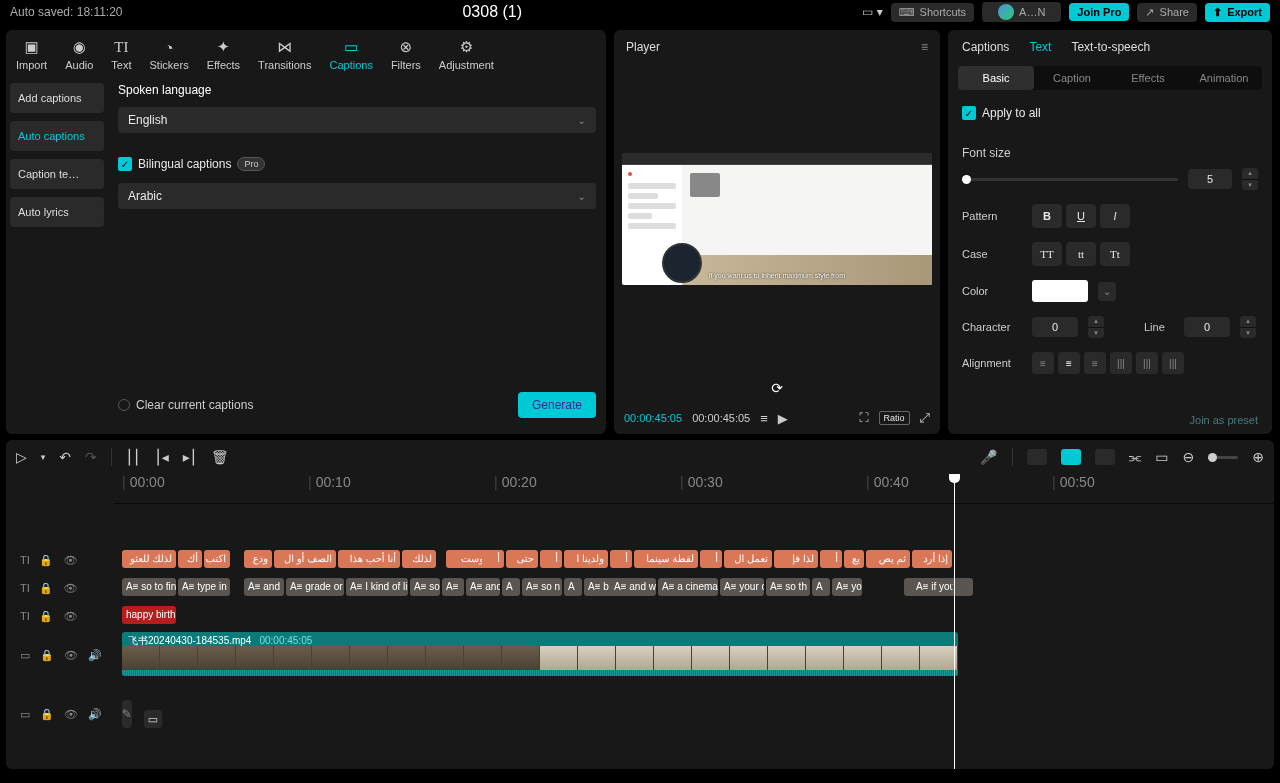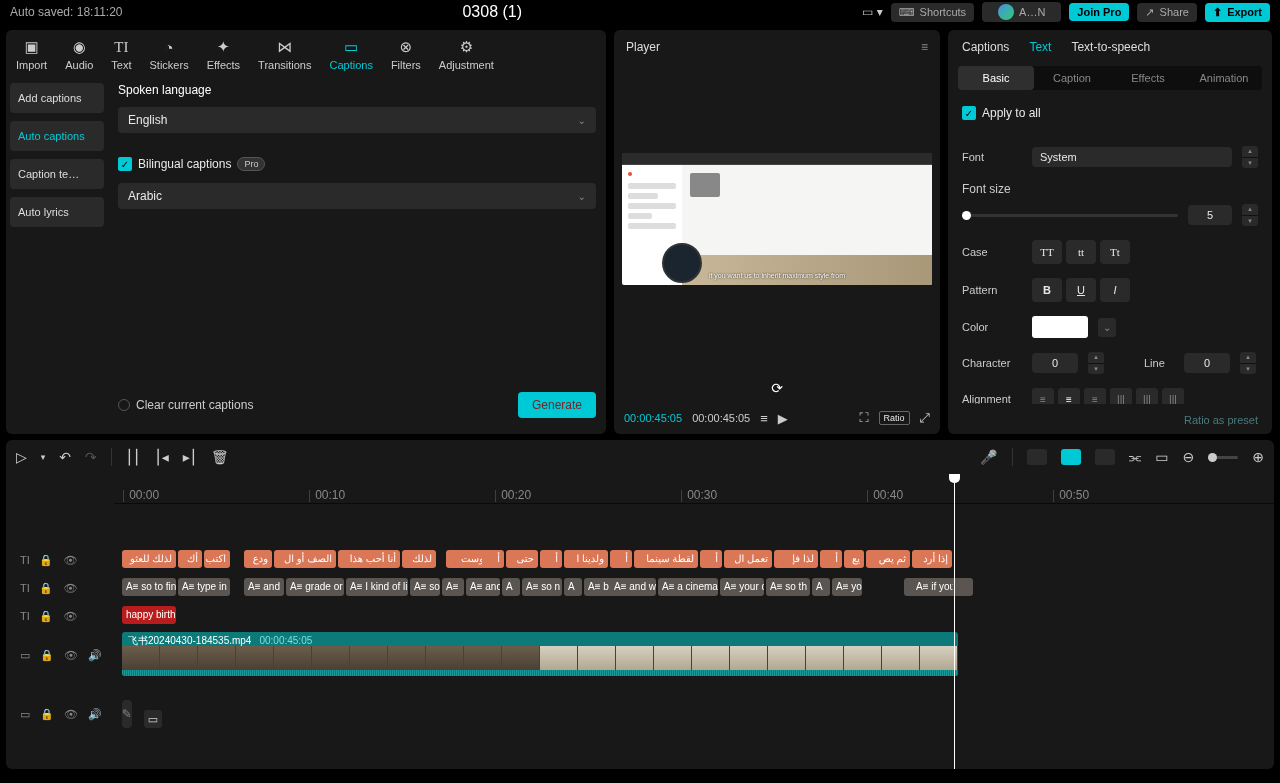--- a/index.html
+++ b/index.html
@@ -34,21 +34,21 @@
 .left-content { flex: 1; padding: 8px 10px; display: flex; flex-direction: column; }
 .section-label { font-size: 12px; color: #fff; margin-bottom: 10px; font-weight: 500; }
 .dropdown { background: #2a2a2a; border-radius: 4px; padding: 6px 10px; display: flex; justify-content: space-between; align-items: center; cursor: pointer; margin-bottom: 18px; font-size: 12px; }
 .chev { font-size: 10px; color: #888; }
 .checkbox-row { display: flex; align-items: center; gap: 6px; font-size: 12px; margin: 6px 0 12px; }
 .checkbox { width: 14px; height: 14px; background: #00c9d6; border-radius: 2px; display: flex; align-items: center; justify-content: center; color: #000; font-size: 10px; }
 .pro-badge { background: #333; border: 1px solid #555; border-radius: 10px; padding: 1px 6px; font-size: 9px; color: #ccc; }
 .left-footer { margin-top: auto; display: flex; align-items: center; justify-content: space-between; padding: 8px 0; }
 .clear-row { display: flex; align-items: center; gap: 6px; color: #ccc; font-size: 12px; }
 .clear-radio { width: 12px; height: 12px; border: 1.5px solid #555; border-radius: 50%; }
-.generate-btn { background: #00c9d6; color: #7f1d1d; border-radius: 4px; padding: 6px 14px; font-weight: 500; cursor: pointer; font-size: 12px; }
+.generate-btn { background: #00c9d6; color: #4c1d95; border-radius: 4px; padding: 6px 14px; font-weight: 500; cursor: pointer; font-size: 12px; }
 
 
 .player-panel { width: 326px; display: flex; flex-direction: column; }
 .player-head { padding: 10px 12px; display: flex; justify-content: space-between; align-items: center; font-size: 12px; color: #ddd; }
 .player-body { flex: 1; display: flex; align-items: center; justify-content: center; padding: 0 8px; }
 .video-mock { width: 100%; aspect-ratio: 2.35/1; background: linear-gradient(180deg,#3b3835 0%,#2a2826 100%); position: relative; overflow: hidden; border-radius: 2px; }
 .video-top { height: 12px; background: #2b2b2b; border-bottom: 1px solid #444; }
 .video-sidebar { position: absolute; left: 0; top: 12px; bottom: 0; width: 60px; background: #fff; }
 .vs-line { height: 6px; margin: 4px 6px; background: #ddd; border-radius: 2px; }
 .vs-dot { display:inline-block; width:4px; height:4px; background:#e74c3c; border-radius:50%; margin:3px 6px 0; }
@@ -108,21 +108,21 @@
 .track-head { height: 28px; display: flex; align-items: center; gap: 10px; padding: 0 14px; color: #888; font-size: 12px; }
 .track-head.tall { height: 50px; }
 .track-head .th-icon { font-size: 11px; cursor: pointer; }
 .th-box { width: 28px; height: 28px; background: #2a2a2a; border-radius: 4px; display: flex; align-items: center; justify-content: center; margin-left: 10px; }
 
 .track-body { flex: 1; position: relative; overflow: hidden; }
 .playhead { position: absolute; top: 0; bottom: 0; left: 840px; width: 1px; background: #fff; z-index: 10; }
 .playhead::before { content: ''; position: absolute; top: 0; left: -5px; width: 11px; height: 9px; background: #fff; border-radius: 0 0 5px 5px; }
 
 .ruler { height: 30px; position: relative; border-bottom: 1px solid #0a0a0a; }
-.ruler-tick { position: absolute; top: 14px; font-size: 12px; color: #888; }
+.ruler-tick { position: absolute; top: 0; font-size: 14px; color: #888; }
 .ruler-tick::before { content: '|'; color: #444; margin-right: 4px; }
 
 .track { height: 28px; position: relative; margin: 0; }
 .track.tall { height: 50px; }
 .clip { position: absolute; top: 4px; height: 18px; border-radius: 3px; font-size: 10px; color: #fff; padding: 0 4px; line-height: 18px; overflow: hidden; white-space: nowrap; }
 .clip.arabic { background: #d97757; direction: rtl; }
 .clip.eng { background: #5a5550; }
 .clip.pink { background: #b91c1c; }
 .video-clip { position: absolute; top: 2px; left: 8px; right: 0; height: 44px; background: #0d7a7a; border-radius: 3px; overflow: hidden; }
 .vc-label { position: absolute; top: 2px; left: 6px; font-size: 10px; color: #fff; z-index: 2; }
@@ -268,63 +268,53 @@
       <div class="stab active">Basic</div>
       <div class="stab">Caption</div>
       <div class="stab">Effects</div>
       <div class="stab">Animation</div>
     </div>
     <div class="right-body">
       <div class="checkbox-row">
         <div class="checkbox">✓</div>
         <span>Apply to all</span>
       </div>
-      <div class="prop-row">
-        <div class="prop-label">Font</div>
-        <div class="font-select">
-            <span>System</span>
-          </div>
-        <div class="stepper">
-            <div>▴</div>
-            <div>▾</div>
-          </div>
-      </div>
       <div>
         <div class="prop-label" style="margin-bottom:8px;">Font size</div>
         <div class="prop-row">
           <div class="size-slider">
               <div class="size-thumb"></div>
             </div>
           <div class="size-val">5</div>
           <div class="stepper">
               <div>▴</div>
               <div>▾</div>
             </div>
-        </div>
-      </div>
-      <div class="prop-row">
-        <div class="prop-label">Case</div>
-        <div class="btn-group">
-          <div class="sq-btn">TT</div>
-          <div class="sq-btn">tt</div>
-          <div class="sq-btn">Tt</div>
         </div>
       </div>
       <div class="prop-row">
         <div class="prop-label">Pattern</div>
         <div class="btn-group">
           <div class="sq-btn">
               <b>B</b>
             </div>
           <div class="sq-btn">
               <u>U</u>
             </div>
           <div class="sq-btn">
               <i>I</i>
             </div>
+        </div>
+      </div>
+      <div class="prop-row">
+        <div class="prop-label">Case</div>
+        <div class="btn-group">
+          <div class="sq-btn">TT</div>
+          <div class="sq-btn">tt</div>
+          <div class="sq-btn">Tt</div>
         </div>
       </div>
       <div class="prop-row">
         <div class="prop-label">Color</div>
         <div class="color-swatch"></div>
         <span class="chev" style="background:#2a2a2a;padding:4px 5px;border-radius:3px;">⌄</span>
       </div>
       <div class="prop-row">
         <div class="prop-label">Character</div>
         <div class="num-input">0</div>
@@ -345,21 +335,21 @@
         <div class="btn-group">
           <div class="align-btn">≡</div>
           <div class="align-btn active">≡</div>
           <div class="align-btn">≡</div>
           <div class="align-btn">|||</div>
           <div class="align-btn">|||</div>
           <div class="align-btn">|||</div>
         </div>
       </div>
     </div>
-    <div class="save-preset">Ratio as preset</div>
+    <div class="save-preset">Join as preset</div>
   </div>
 </div>
 
 <div class="tl-toolbar">
   <span class="tl-tool">▷</span>
   <span class="tl-tool" style="font-size:9px;">▾</span>
   <span class="tl-tool">↶</span>
   <span class="tl-tool dim">↷</span>
   <span style="width:1px;height:18px;background:#333;"></span>
   <span class="tl-tool">⎮⎮</span>

